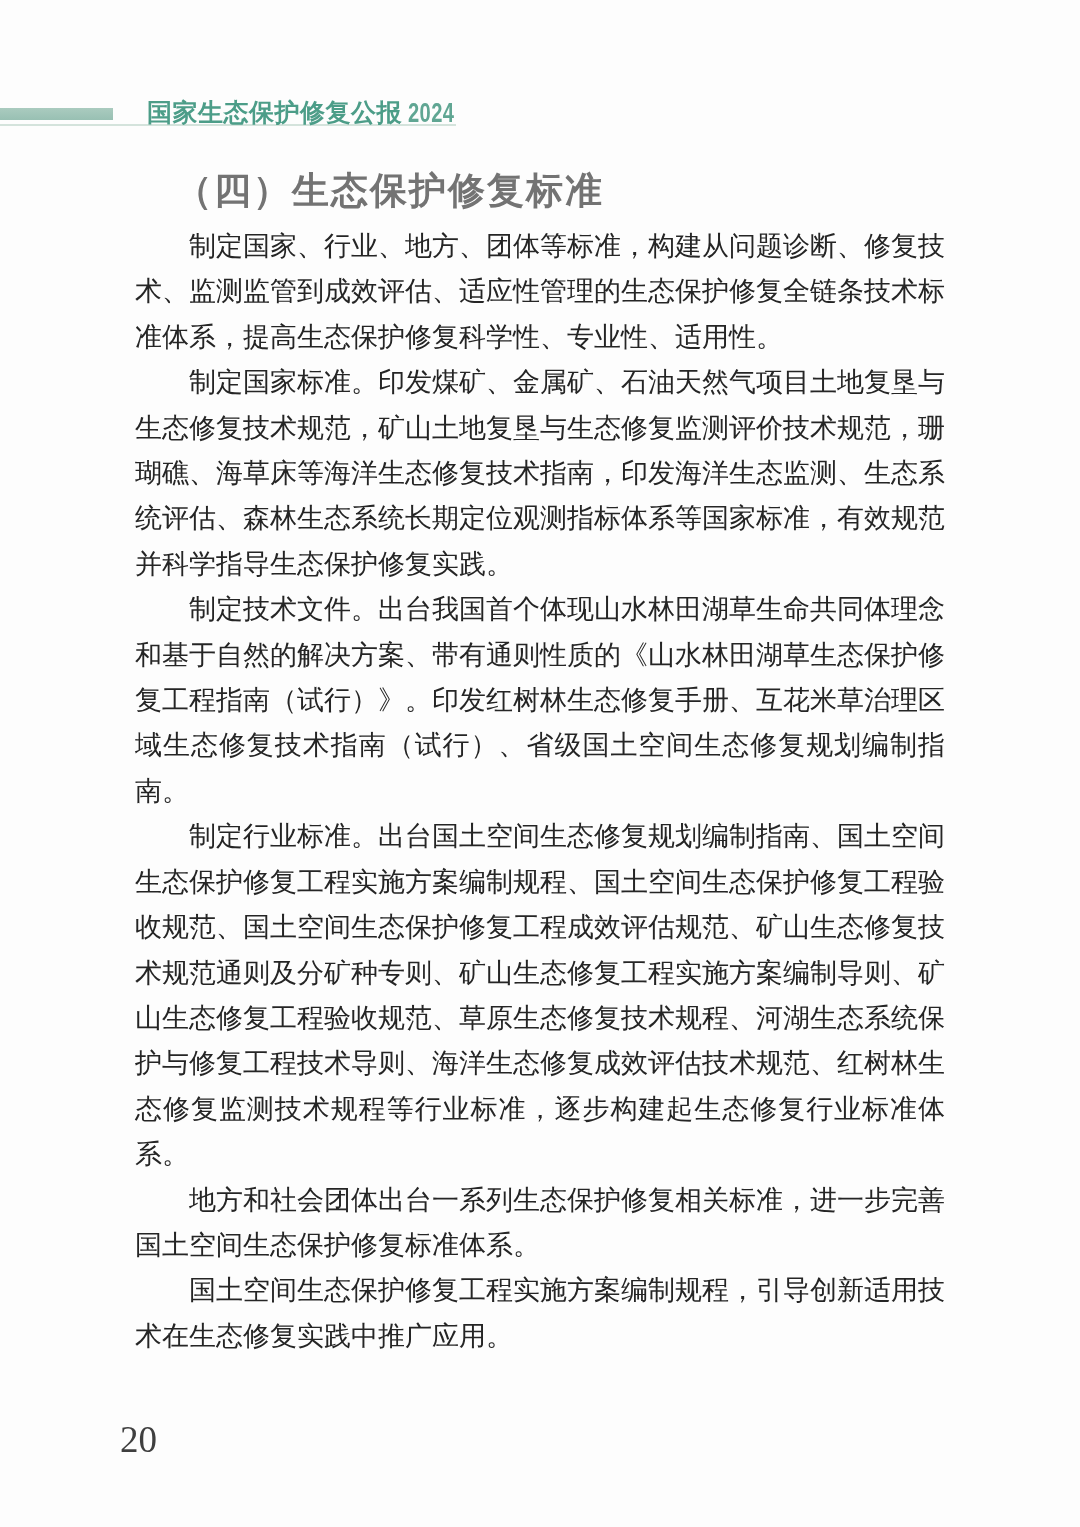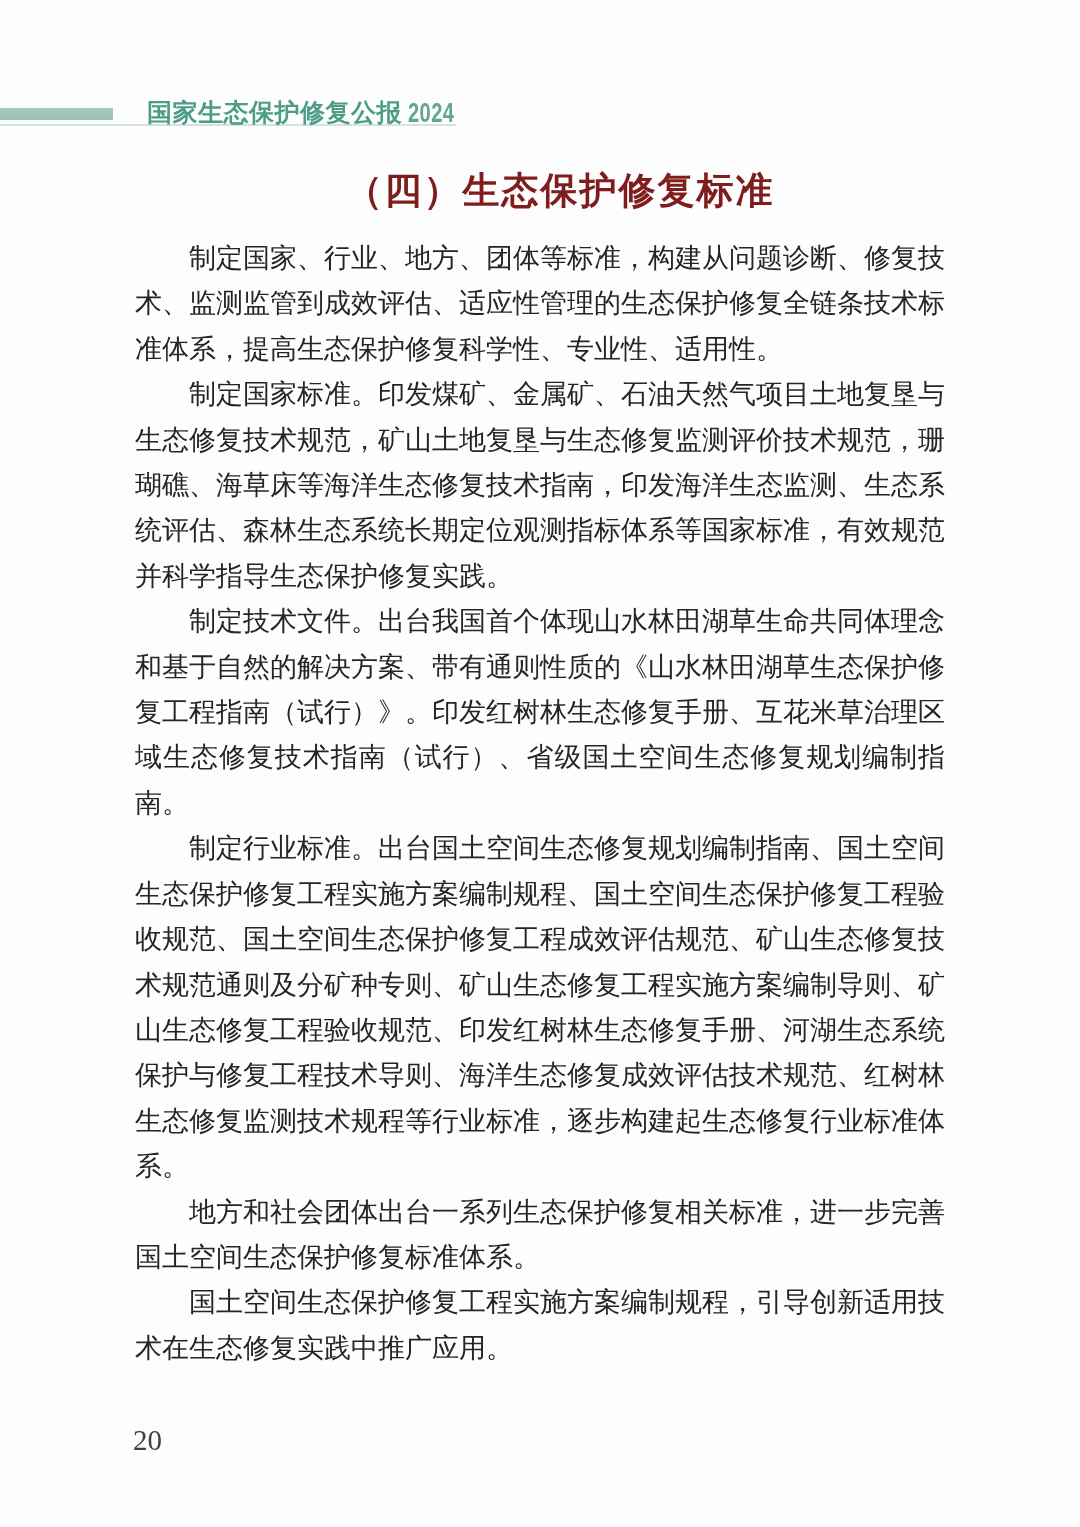--- a/index.html
+++ b/index.html
@@ -62,44 +62,43 @@
     left: 135px;
     top: 170px;
     width: 810px;
   }
   .section-heading {
     margin: 0 0 0 40px;
     font-family: "Liberation Sans", "DejaVu Sans", sans-serif;
     font-weight: bold;
     font-size: 37px;
     line-height: 42px;
-    color: #7f1d1d;
+    color: #737373;
     letter-spacing: 2px;
     white-space: nowrap;
-    text-align: center;
   }
   .body-text {
-    margin-top: 24px;
+    margin-top: 12px;
   }
   .para {
     margin: 0;
     font-family: "Liberation Serif", "DejaVu Serif", serif;
     font-size: 27px;
     line-height: 45.4px;
     color: #252525;
     text-align: justify;
     text-indent: 2em;
   }
   
   .page-number {
     position: absolute;
-    left: 133px;
+    left: 120px;
     top: 1422px;
     font-family: "Liberation Serif", "DejaVu Serif", serif;
-    font-size: 29px;
+    font-size: 37px;
     line-height: 36px;
     color: #3f3f3f;
   }
 </style>
 </head>
 <body>
 
 <div class="page">
 
   <header>
@@ -108,21 +107,21 @@
     <div class="header-title"><span>国家生态保护修复公报</span><span class="header-year">2024</span></div>
   </header>
 
   <main class="content">
     <h2 class="section-heading">（四）生态保护修复标准</h2>
 
     <div class="body-text">
       <p class="para">制定国家、行业、地方、团体等标准，构建从问题诊断、修复技术、监测监管到成效评估、适应性管理的生态保护修复全链条技术标准体系，提高生态保护修复科学性、专业性、适用性。</p>
       <p class="para">制定国家标准。印发煤矿、金属矿、石油天然气项目土地复垦与生态修复技术规范，矿山土地复垦与生态修复监测评价技术规范，珊瑚礁、海草床等海洋生态修复技术指南，印发海洋生态监测、生态系统评估、森林生态系统长期定位观测指标体系等国家标准，有效规范并科学指导生态保护修复实践。</p>
       <p class="para">制定技术文件。出台我国首个体现山水林田湖草生命共同体理念和基于自然的解决方案、带有通则性质的《山水林田湖草生态保护修复工程指南（试行）》。印发红树林生态修复手册、互花米草治理区域生态修复技术指南（试行）、省级国土空间生态修复规划编制指南。</p>
-      <p class="para">制定行业标准。出台国土空间生态修复规划编制指南、国土空间生态保护修复工程实施方案编制规程、国土空间生态保护修复工程验收规范、国土空间生态保护修复工程成效评估规范、矿山生态修复技术规范通则及分矿种专则、矿山生态修复工程实施方案编制导则、矿山生态修复工程验收规范、印发红树林生态修复手册、河湖生态系统保护与修复工程技术导则、海洋生态修复成效评估技术规范、红树林生态修复监测技术规程等行业标准，逐步构建起生态修复行业标准体系。</p>
+      <p class="para">制定行业标准。出台国土空间生态修复规划编制指南、国土空间生态保护修复工程实施方案编制规程、国土空间生态保护修复工程验收规范、国土空间生态保护修复工程成效评估规范、矿山生态修复技术规范通则及分矿种专则、矿山生态修复工程实施方案编制导则、矿山生态修复工程验收规范、草原生态修复技术规程、河湖生态系统保护与修复工程技术导则、海洋生态修复成效评估技术规范、红树林生态修复监测技术规程等行业标准，逐步构建起生态修复行业标准体系。</p>
       <p class="para">地方和社会团体出台一系列生态保护修复相关标准，进一步完善国土空间生态保护修复标准体系。</p>
       <p class="para">国土空间生态保护修复工程实施方案编制规程，引导创新适用技术在生态修复实践中推广应用。</p>
     </div>
   </main>
 
   <footer>
     <span class="page-number">20</span>
   </footer>
 
 </div>

